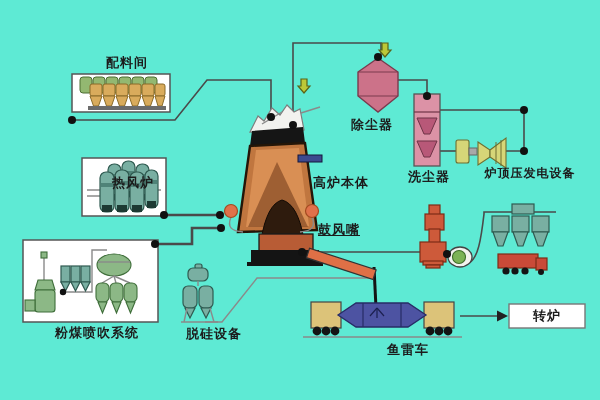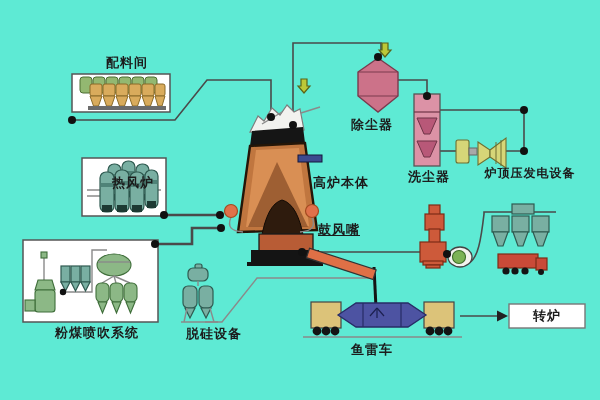--- a/index.html
+++ b/index.html
@@ -347,16 +347,16 @@
 
 <div class="lbl" style="left:127px;top:63px;">配料间</div>
 <div class="lbl" style="left:133px;top:143px;margin-top:40px;">热风炉</div>
 <div class="lbl" style="left:341px;top:183px;">高炉本体</div>
 <div class="lbl" style="left:97px;top:333px;">粉煤喷吹系统</div>
 <div class="lbl" style="left:339px;top:230px;text-decoration:underline;">鼓风嘴</div>
 <div class="lbl" style="left:372px;top:125px;text-align:center;">除尘器</div>
 <div class="lbl" style="left:429px;top:177px;">洗尘器</div>
 <div class="lbl small" style="left:530px;top:173px;">炉顶压发电设备</div>
 <div class="lbl" style="left:214px;top:334px;">脱硅设备</div>
-<div class="lbl" style="left:372px;top:350px;">鱼雷车</div>
+<div class="lbl" style="left:408px;top:350px;">鱼雷车</div>
 <div class="lbl" style="left:547px;top:316px;">转炉</div>
 
 </div>
 
 </body></html>

